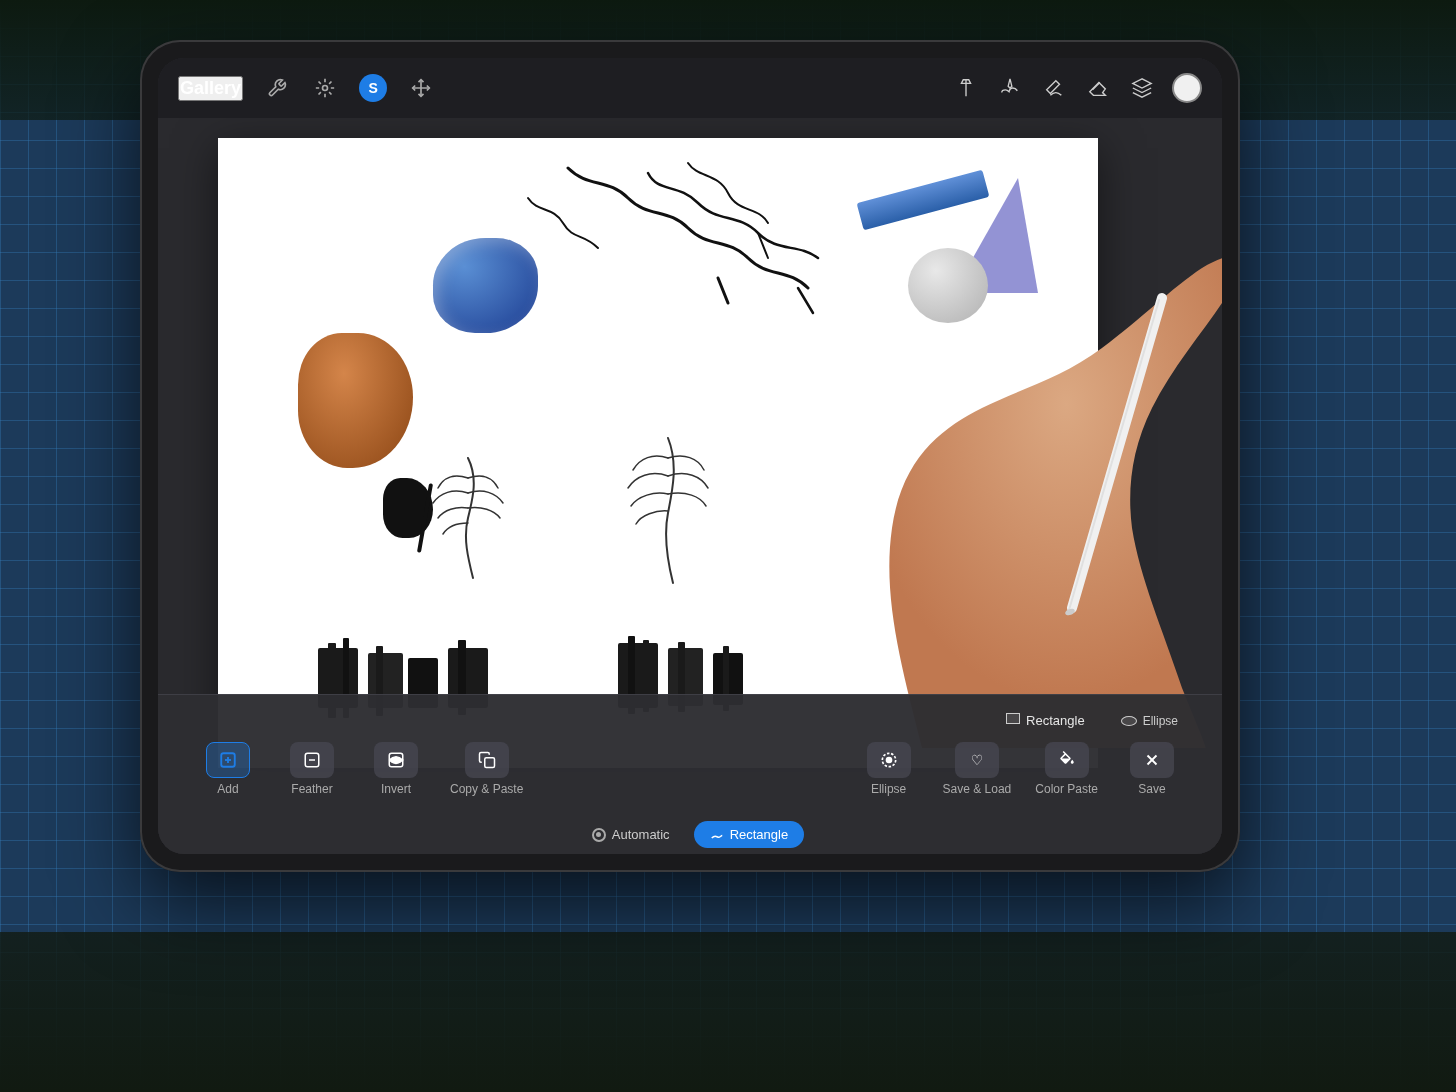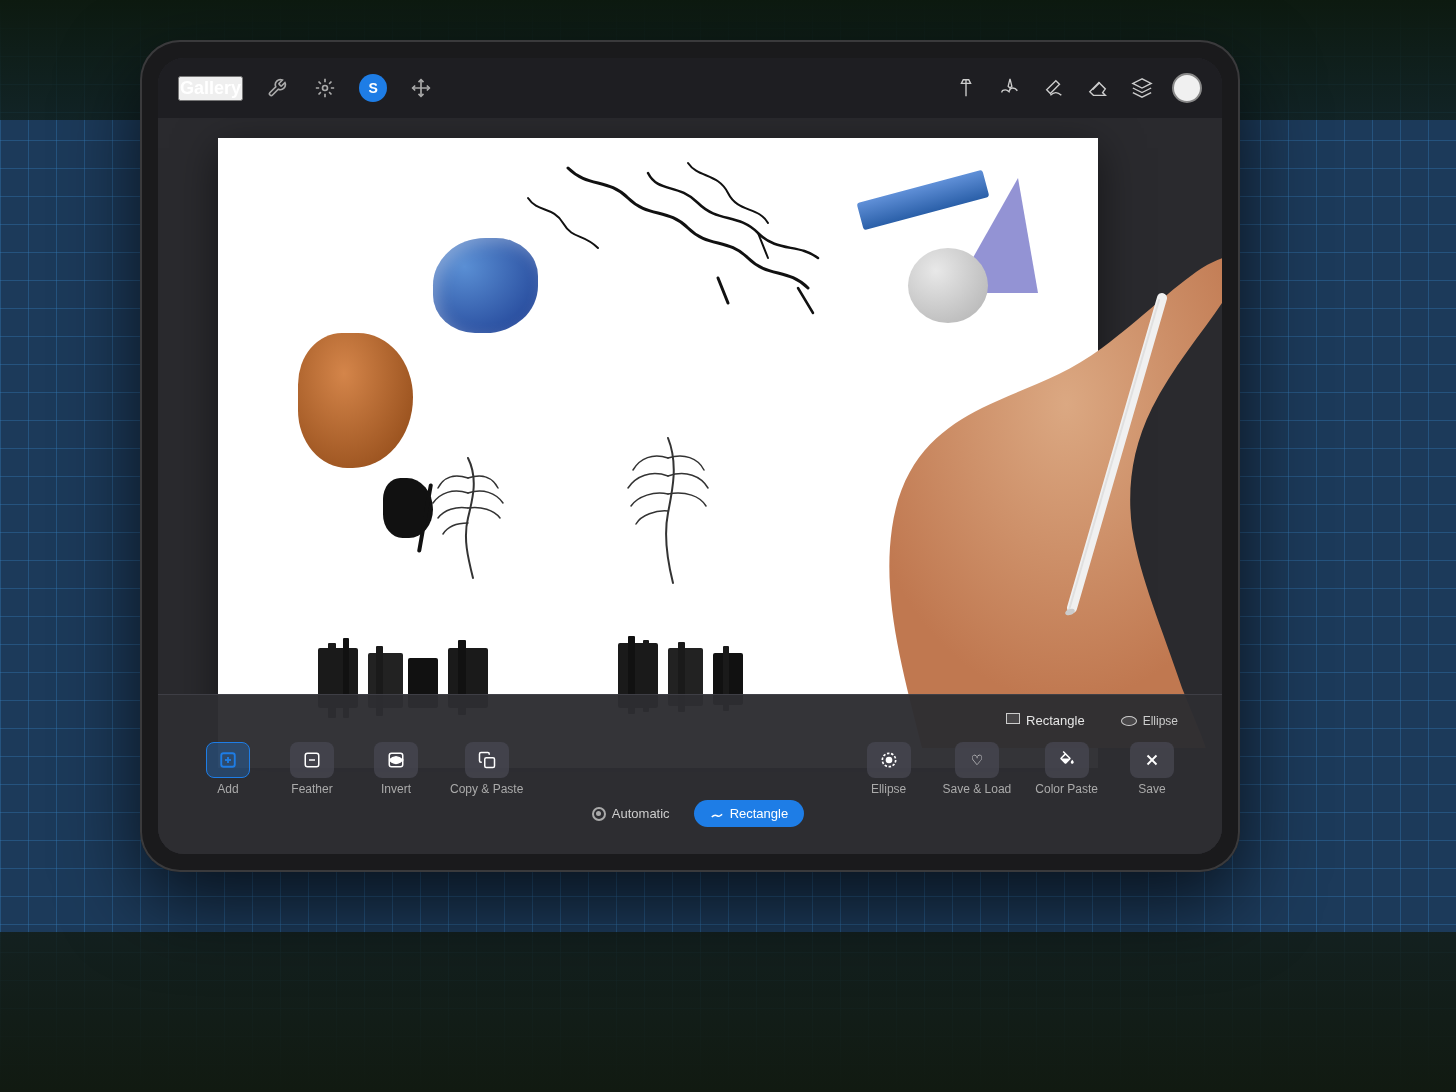--- a/index.html
+++ b/index.html
@@ -553,21 +553,21 @@
                   <svg width="18" height="18" viewBox="0 0 24 24" fill="none" stroke="white" stroke-width="2.5">
                     <line x1="18" y1="6" x2="6" y2="18"></line>
                       <line x1="6" y1="6" x2="18" y2="18"></line>
                   </svg>
                 </div>
                 <span class="action-btn-label">Save</span>
               </div>
             </div>
           </div>
 
-          <div style="width:100%;display:flex;justify-content:center;gap:8px;margin-top:4px;text-align:center;">
+          <div style="width:100%;display:flex;justify-content:center;gap:8px;margin-top:25px;text-align:center;">
             <div class="auto-btn">
               <div style="width:14px;height:14px;border-radius:50%;border:2px solid #aaa;display:flex;align-items:center;justify-content:center;">
                 <div style="width:5px;height:5px;border-radius:50%;background:#aaa;"></div>
               </div>
               <span>Automatic</span>
             </div>
             <div class="freehand-btn">
               <svg width="14" height="14" viewBox="0 0 24 24" fill="none" stroke="white" stroke-width="2.5">
                 <path d="M3 17c2-2 4-3 6-3s4 2 6 2 4-3 6-3"></path>
               </svg>

